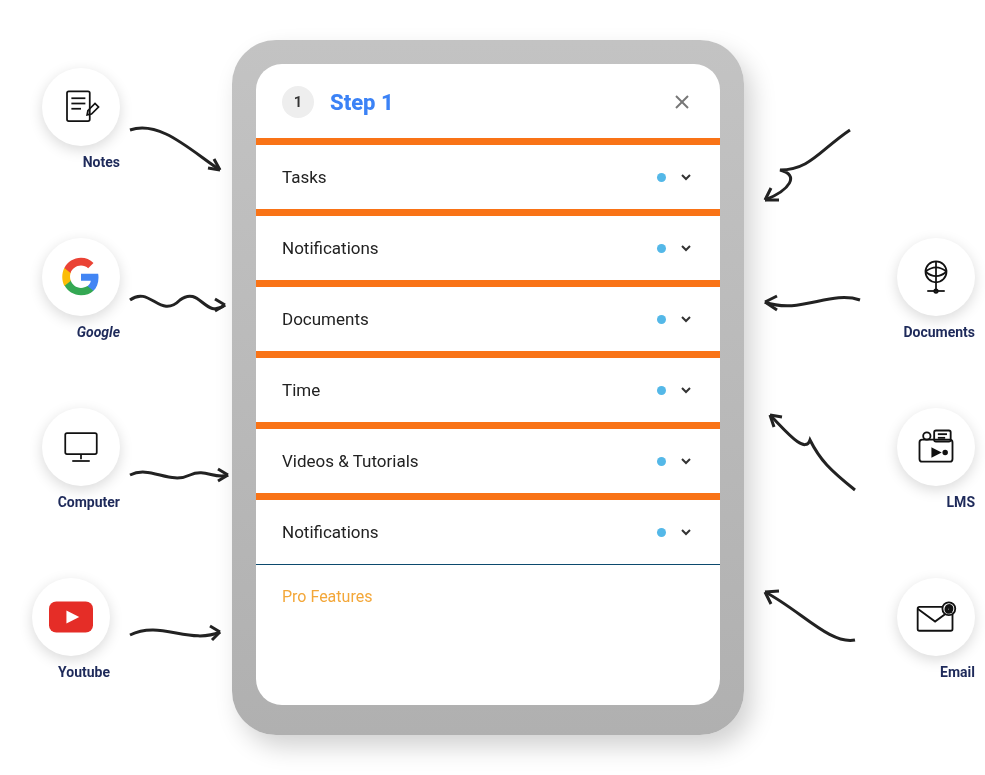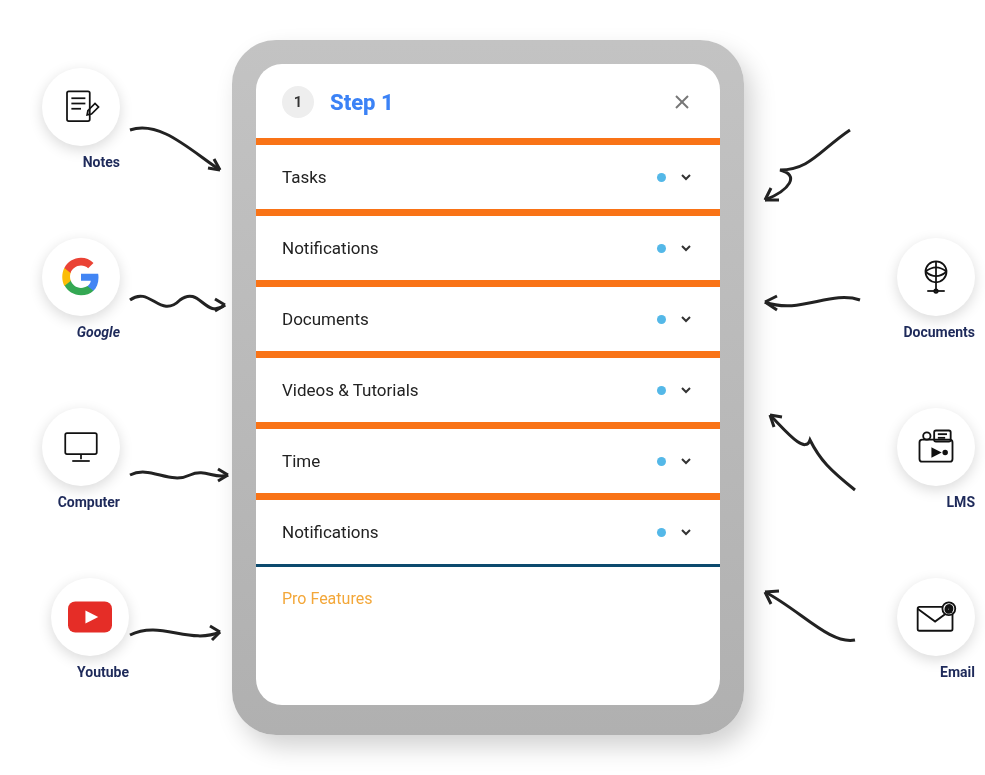--- a/index.html
+++ b/index.html
@@ -39,21 +39,21 @@
     font-size: 14px;
     font-weight: 700;
     color: #1e2a5a;
     text-align: center;
   }
 
   
   .pos-l1 { left: 10px; top: 68px; }
   .pos-l2 { left: 10px; top: 238px; font-style: italic; }
   .pos-l3 { left: 10px; top: 408px; }
-  .pos-l4 { left: 19px; top: 578px; }
+  .pos-l4 { left: 0; top: 578px; }
 
   
   .pos-r1 { right: 10px; top: 68px; }
   .pos-r2 { right: 10px; top: 238px; }
   .pos-r3 { right: 10px; top: 408px; }
   .pos-r4 { right: 10px; top: 578px; }
 
   
   .device {
     position: absolute;
@@ -130,21 +130,21 @@
   }
   .chev {
     color: #444;
     width: 16px;
     height: 16px;
     display: flex;
     align-items: center;
     justify-content: center;
   }
   .footer-row {
-    border-top: 3px solid #0c4a6e;
+    border-top: 1px solid #0c4a6e;
     padding: 22px 26px;
     font-size: 16px;
     color: #f3a739;
     cursor: pointer;
   }
 
   
   .arrow {
     position: absolute;
     pointer-events: none;
@@ -281,31 +281,31 @@
         <div class="row-label">Documents</div>
         <div class="dot"></div>
         <div class="chev">
           <svg width="14" height="14" viewBox="0 0 14 14" fill="none" stroke="#333" stroke-width="2">
               <path d="M3 5 L7 9 L11 5"></path>
             </svg>
         </div>
       </div>
 
       <div class="row">
+        <div class="row-label">Time</div>
+        <div class="dot"></div>
+        <div class="chev">
+          <svg width="14" height="14" viewBox="0 0 14 14" fill="none" stroke="#333" stroke-width="2">
+              <path d="M3 5 L7 9 L11 5"></path>
+            </svg>
+        </div>
+      </div>
+
+      <div class="row">
         <div class="row-label">Videos &amp; Tutorials</div>
-        <div class="dot"></div>
-        <div class="chev">
-          <svg width="14" height="14" viewBox="0 0 14 14" fill="none" stroke="#333" stroke-width="2">
-              <path d="M3 5 L7 9 L11 5"></path>
-            </svg>
-        </div>
-      </div>
-
-      <div class="row">
-        <div class="row-label">Time</div>
         <div class="dot"></div>
         <div class="chev">
           <svg width="14" height="14" viewBox="0 0 14 14" fill="none" stroke="#333" stroke-width="2">
               <path d="M3 5 L7 9 L11 5"></path>
             </svg>
         </div>
       </div>
 
       <div class="row">
         <div class="row-label">Notifications</div>

